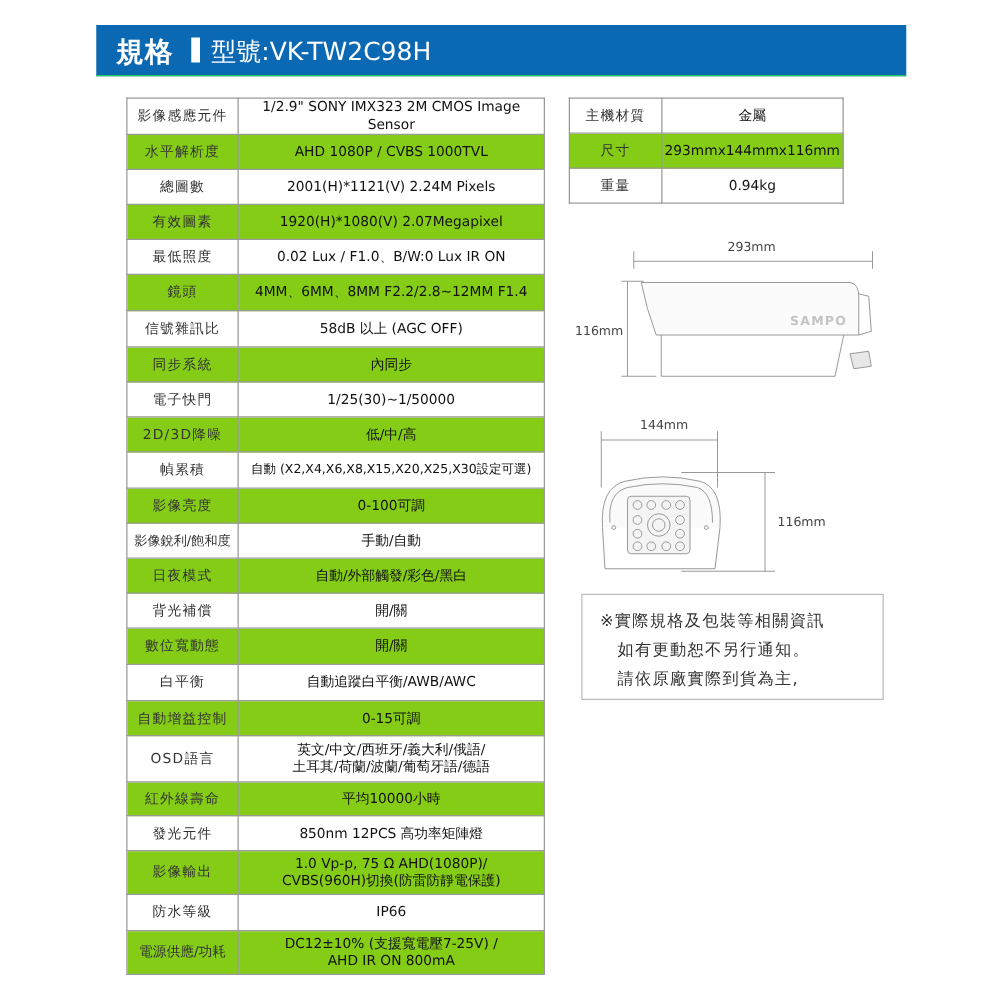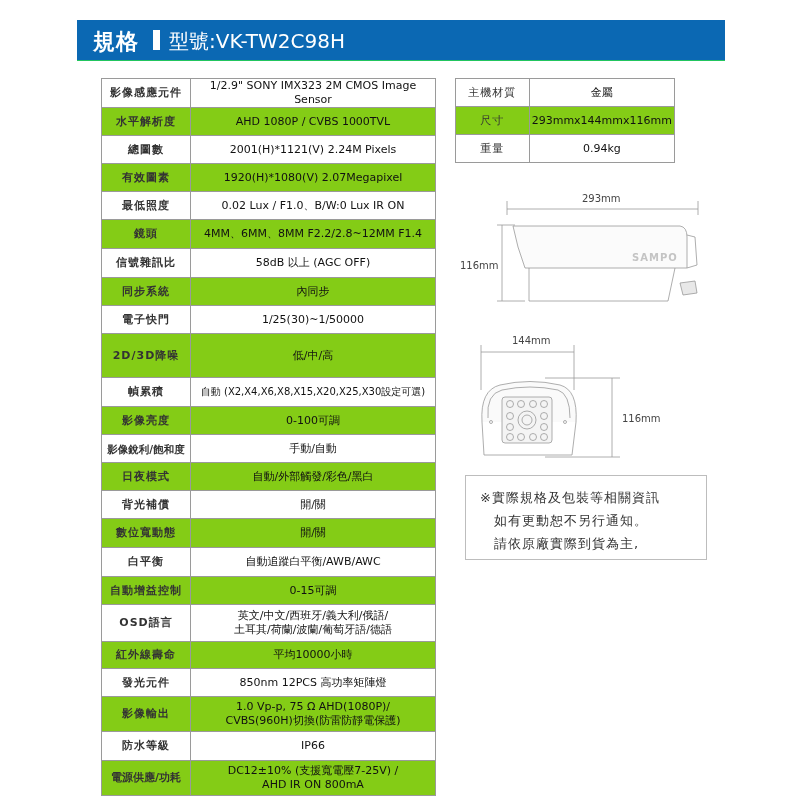--- a/index.html
+++ b/index.html
@@ -11,21 +11,21 @@
     .header .bar { position: absolute; left: 76px; top: 10px; width: 7px; height: 20px; background: #fff; }
     .header .model { position: absolute; left: 92px; top: 8px; font-size: 20px; color: #fff; }
 
     table.spec { position: absolute; border-collapse: collapse; font-size: 11px; }
     table.spec td { border: 1px solid #9a9a9a; text-align: center; vertical-align: middle; padding: 0 2px; line-height: 14px; }
     table.spec td.lab { color: #333; letter-spacing: 1px; }
     table.spec td.val { color: #111; font-weight: 500; }
     table.spec tr.alt td { background: #84cc16; }
 
     #left-table { left: 101px; top: 78px; width: 335px; }
-    #left-table td.lab { width: 84px; font-weight: bold; }
+    #left-table td.lab { width: 84px; }
     #right-table { left: 455px; top: 78px; width: 220px; }
     #right-table td.lab { width: 86px; }
 
     .diagram { position: absolute; }
     .dim-text { position: absolute; font-size: 10px; color: #444; }
     .note { position: absolute; left: 465px; top: 475px; width: 242px; height: 85px;
             border: 1px solid #bdbdbd; box-sizing: border-box; padding: 10px 0 0 14px;
             font-size: 13px; line-height: 23px; color: #333; letter-spacing: 1px; }
     .note div.indent { padding-left: 14px; }
   </style>
@@ -69,21 +69,21 @@
         <td class="val">58dB 以上 (AGC OFF)</td>
       </tr>
     <tr class="alt" style="height:28px">
         <td class="lab">同步系統</td>
         <td class="val">內同步</td>
       </tr>
     <tr style="height:28px">
         <td class="lab">電子快門</td>
         <td class="val">1/25(30)~1/50000</td>
       </tr>
-    <tr class="alt" style="height:44px">
+    <tr class="alt" style="height:28px">
         <td class="lab">2D/3D降噪</td>
         <td class="val">低/中/高</td>
       </tr>
     <tr style="height:29px">
         <td class="lab">幀累積</td>
         <td class="val" style="font-size:10px;white-space:nowrap">自動 (X2,X4,X6,X8,X15,X20,X25,X30設定可選)</td>
       </tr>
     <tr class="alt" style="height:28px">
         <td class="lab">影像亮度</td>
         <td class="val">0-100可調</td>

